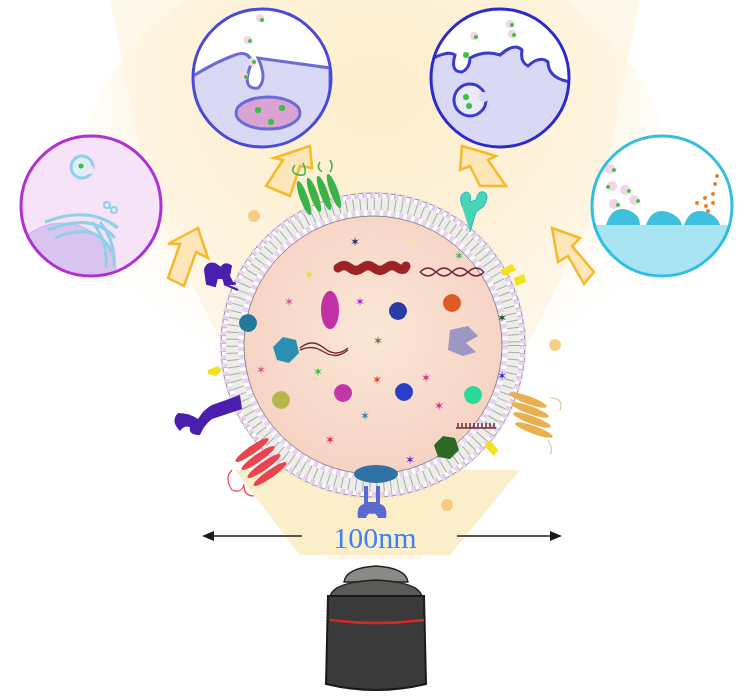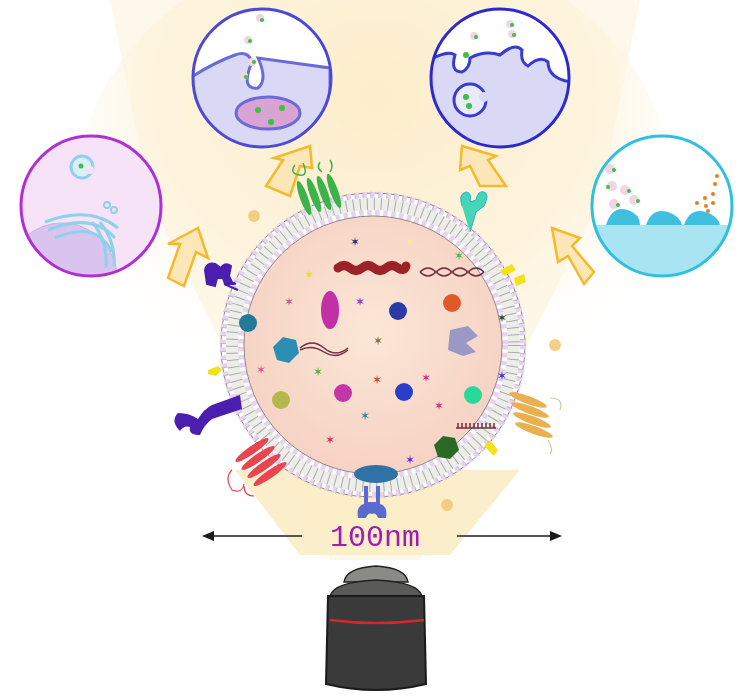--- a/index.html
+++ b/index.html
@@ -1,20 +1,20 @@
 <!DOCTYPE html>
 <html><head>
 <meta charset="utf-8">
 <style>
   html, body { margin: 0; padding: 0; background: #ffffff; }
   body { width: 749px; height: 696px; position: relative; overflow: hidden; font-family: "Liberation Sans", sans-serif; }
   #stage { position: absolute; left: 0; top: 0; width: 749px; height: 696px; }
   .scale-label {
     position: absolute; left: 318px; top: 520px; width: 114px; text-align: center;
-    font-family: Liberation Mono, monospace; font-size: 30px; color: #a21caf; line-height: 36px;
+    font-family: Liberation Serif, serif; font-size: 30px; color: #3b82f6; line-height: 36px;
   }
 </style>
 </head>
 <body>
 
 <div id="stage">
 <svg width="749" height="696" viewBox="0 0 749 696" xmlns="http://www.w3.org/2000/svg">
   <defs>
     <radialGradient id="glow" cx="50%" cy="30%" r="60%">
       <stop offset="0%" stop-color="#fbe6b4" stop-opacity="0.95"></stop>

